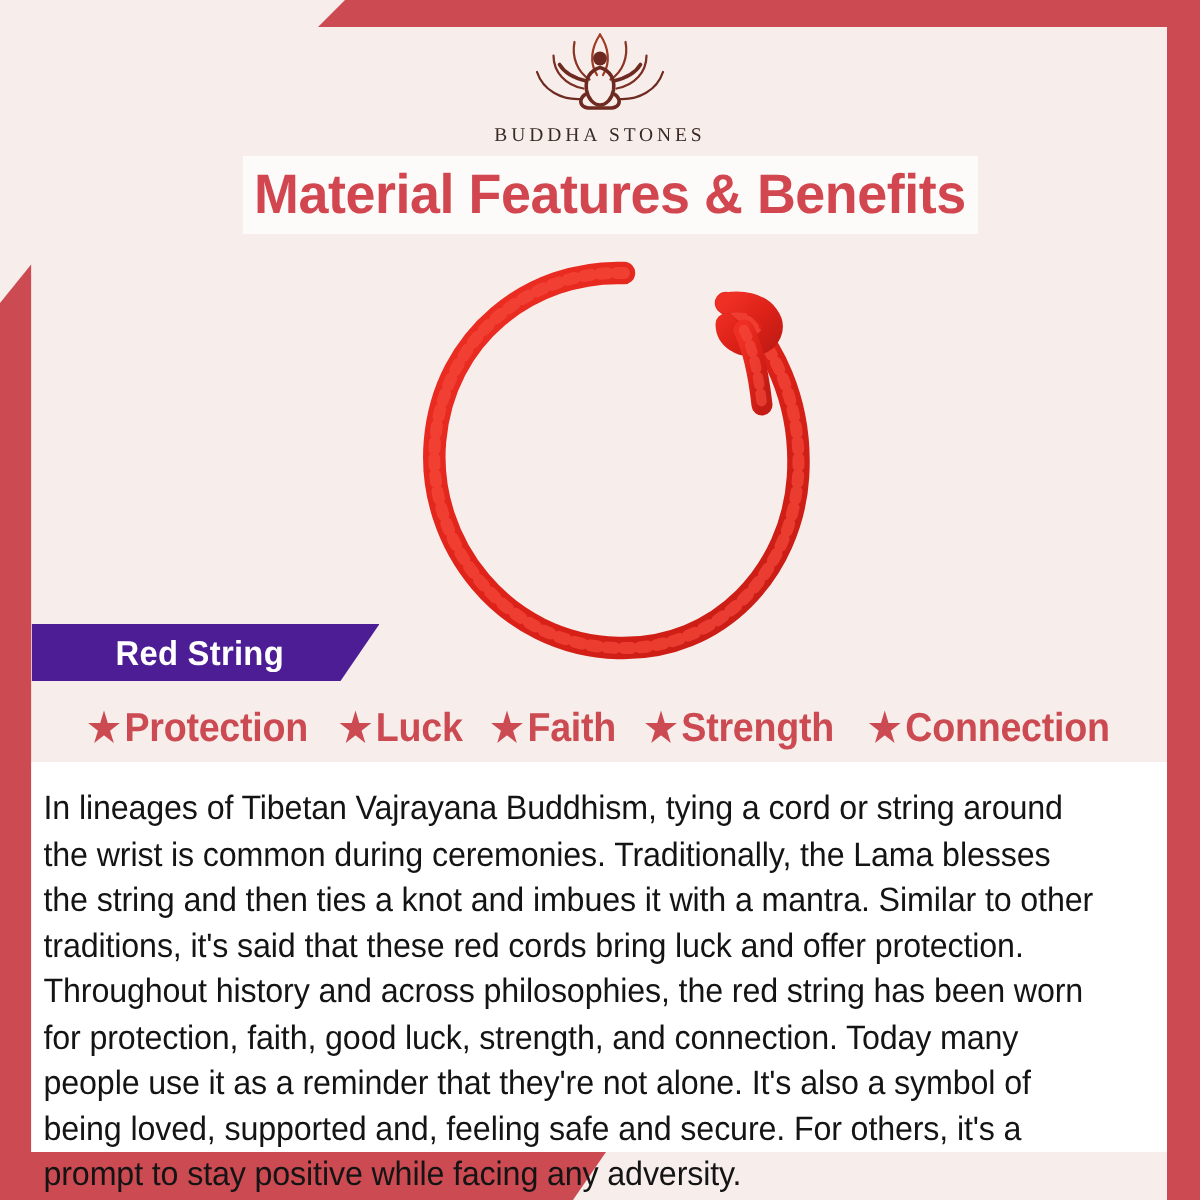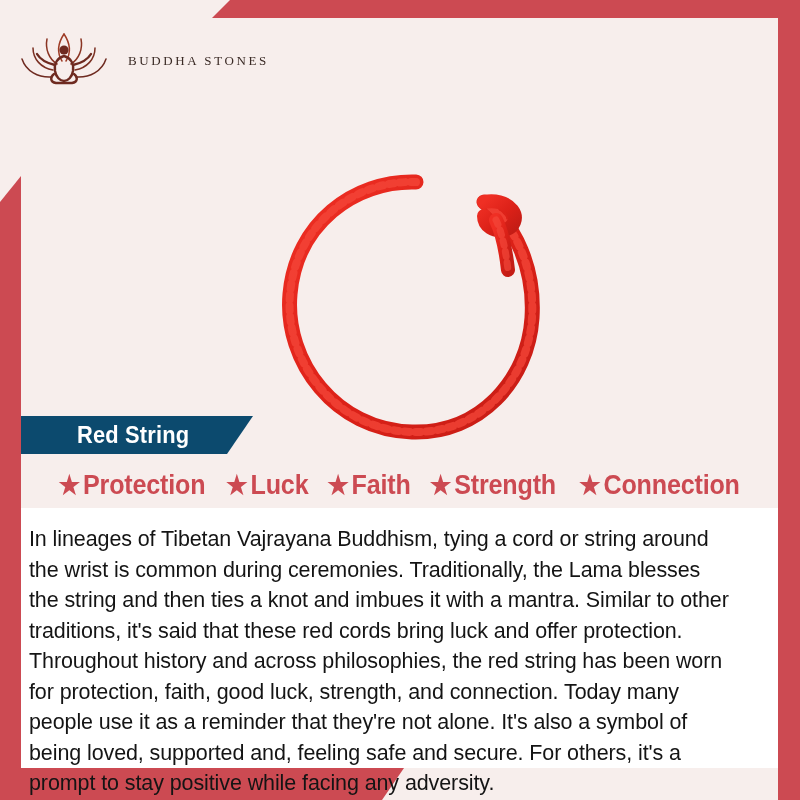--- a/index.html
+++ b/index.html
@@ -59,21 +59,21 @@
   }
 
   
   .logo-wrap {
     position: absolute;
     top: 18px;
     left: 0;
     width: 800px;
     height: 84px;
     display: flex;
-    flex-direction: row;
+    flex-direction: column;
     align-items: center;
     justify-content: flex-start;
   }
   .logo-mark {
     width: 128px;
     height: 62px;
     display: block;
   }
   .logo-text {
     margin-top: 2px;
@@ -116,21 +116,21 @@
   }
   .photo svg { display: block; }
 
   
   .banner {
     position: absolute;
     top: 416px;
     left: 21px;
     width: 232px;
     height: 38px;
-    background: #0c4a6e;
+    background: #4c1d95;
     clip-path: polygon(0 0, 100% 0, calc(100% - 26px) 100%, 0 100%);
     display: flex;
     align-items: center;
   }
   .banner-text {
     margin-left: 53px;
     color: #ffffff;
     font-family: "Liberation Sans Narrow", "Liberation Sans", sans-serif;
     font-size: 23px;
     font-weight: 700;
@@ -221,20 +221,23 @@
           <path d="M64 27 C57 29, 54 35, 55 42 C56 48, 60 52, 64 52 C68 52, 72 48, 73 42 C74 35, 71 29, 64 27 Z"></path>
           <path d="M55 36 C46 34, 40 30, 37 25"></path>
           <path d="M73 36 C82 34, 88 30, 91 25"></path>
           <path d="M54 45 C50 48, 50 53, 56 54 L72 54 C78 53, 78 48, 74 45"></path>
         </g>
       </svg>
     </span>
     <span class="logo-text">BUDDHA STONES</span>
   </div>
 
+  <div class="title-box">
+    <span class="title-text">Material Features &amp; Benefits</span>
+  </div>
 
   <div class="photo">
     <svg viewBox="0 0 340 300" width="340" height="300" xmlns="http://www.w3.org/2000/svg">
       <defs>
         <linearGradient id="cord" x1="0" y1="0" x2="1" y2="1">
           <stop offset="0%" stop-color="#ef2f24"></stop>
           <stop offset="55%" stop-color="#dc2118"></stop>
           <stop offset="100%" stop-color="#c41c15"></stop>
         </linearGradient>
       </defs>

